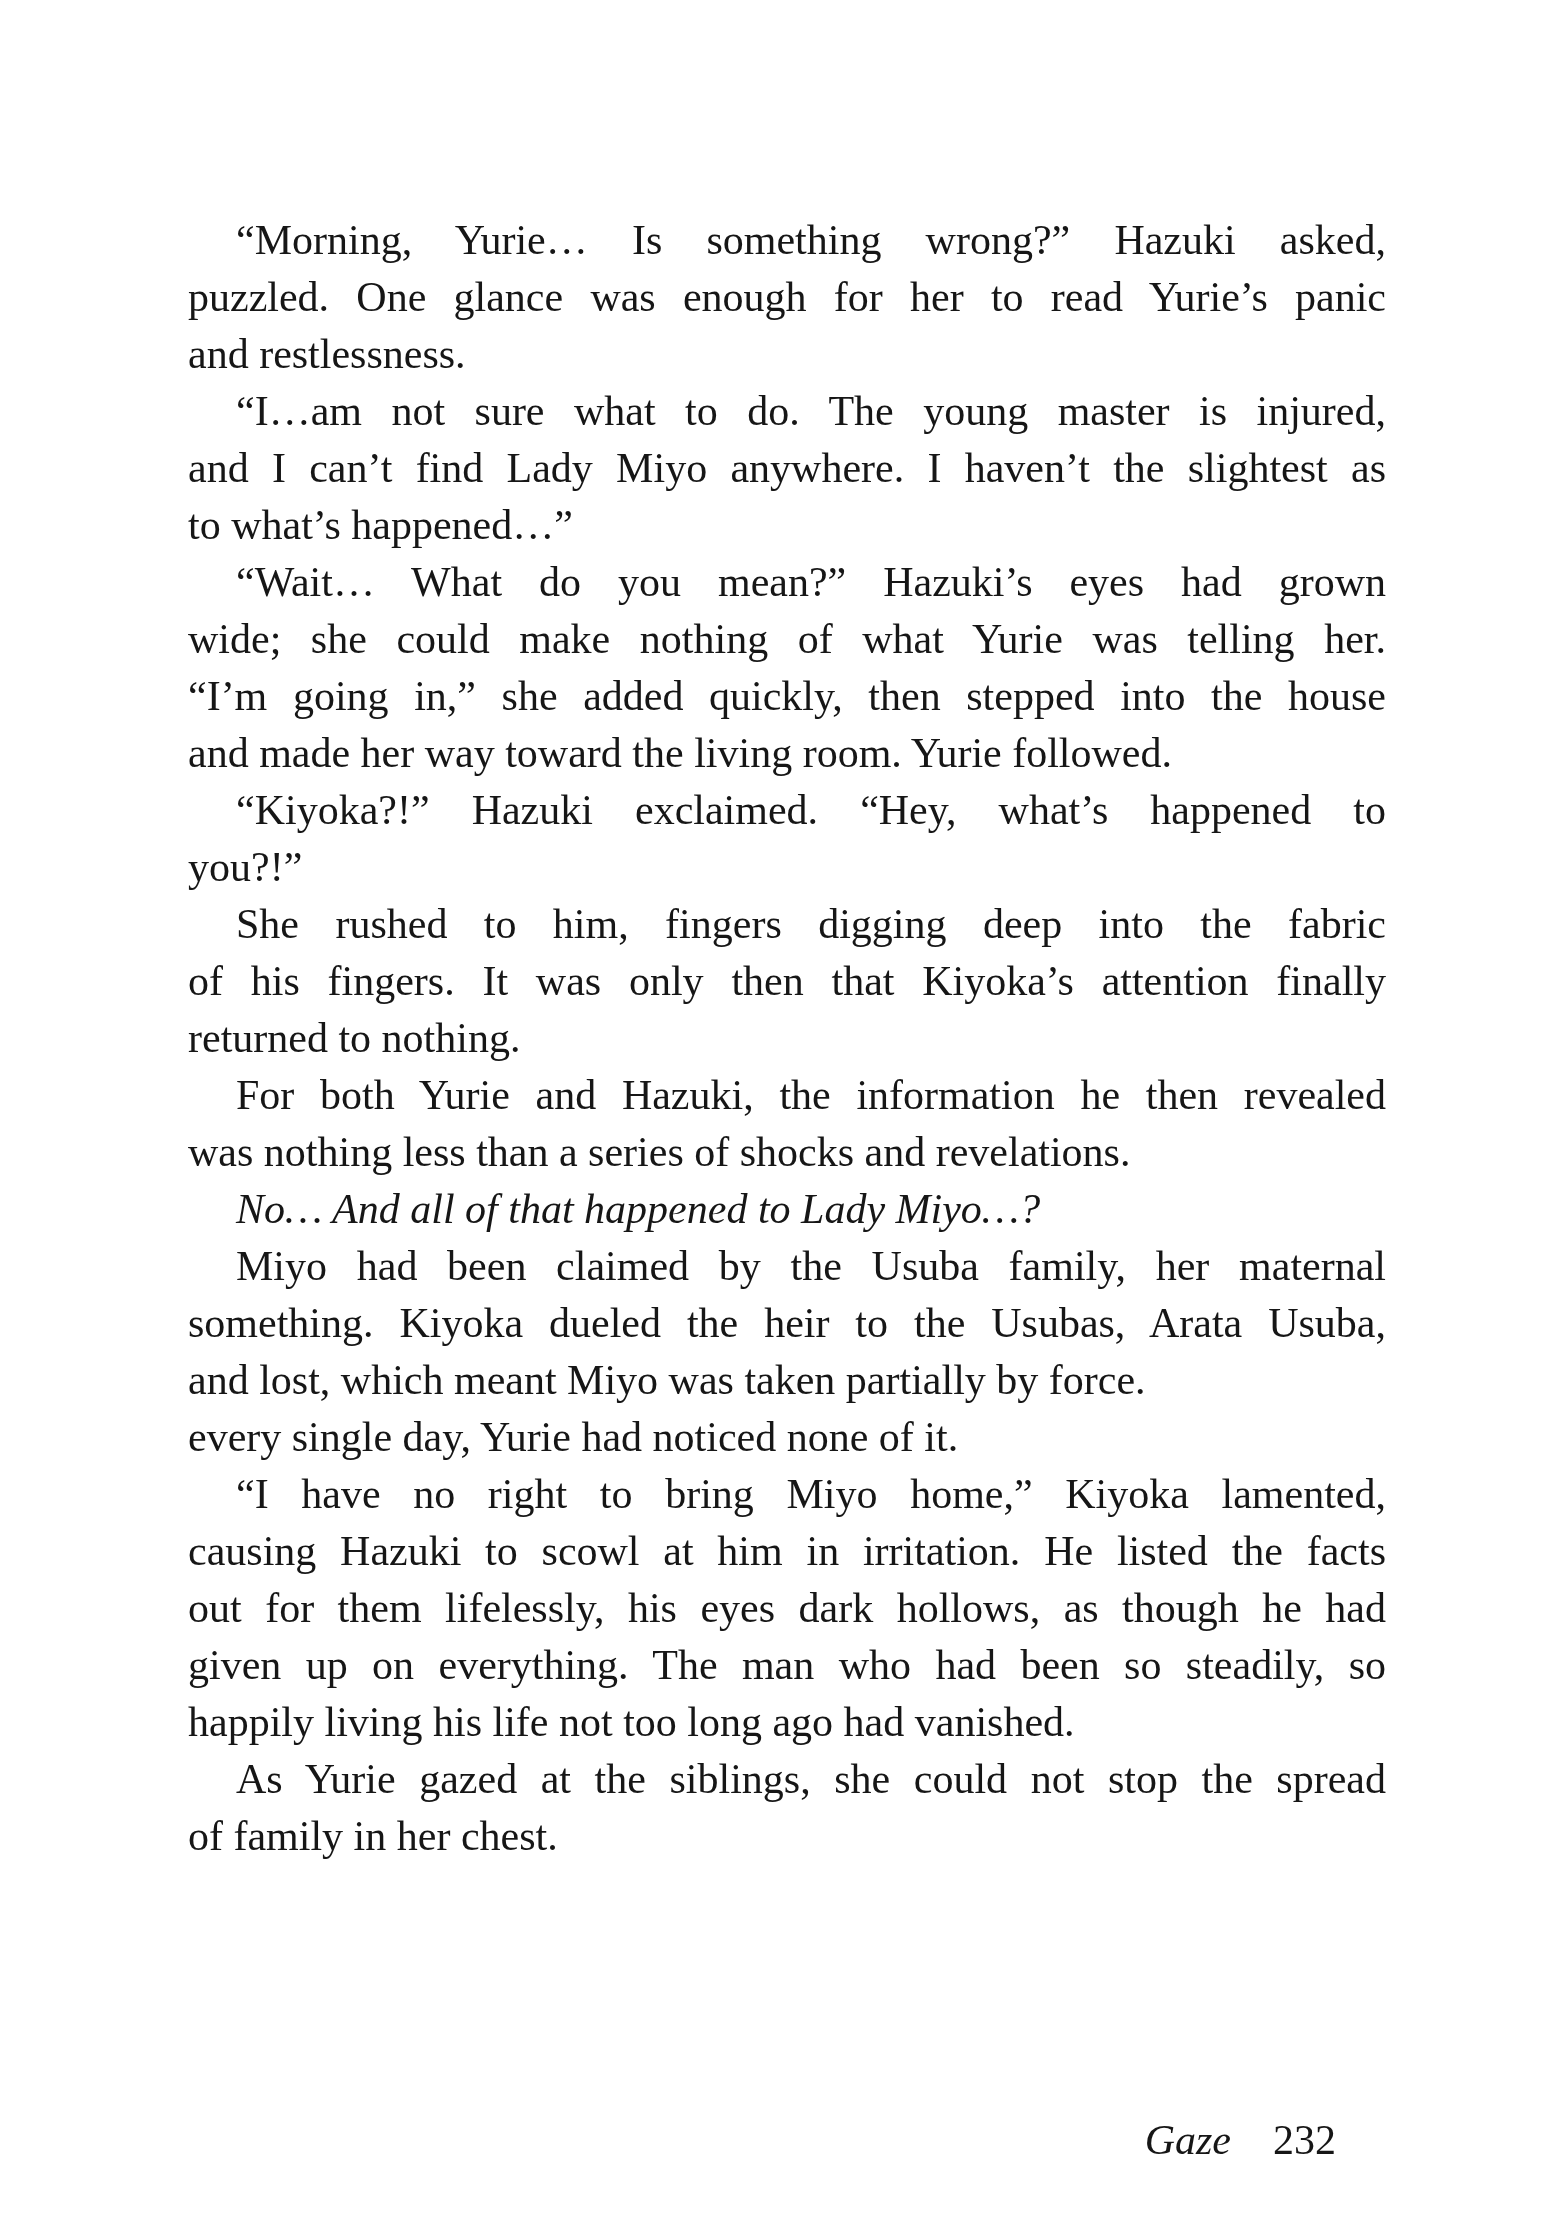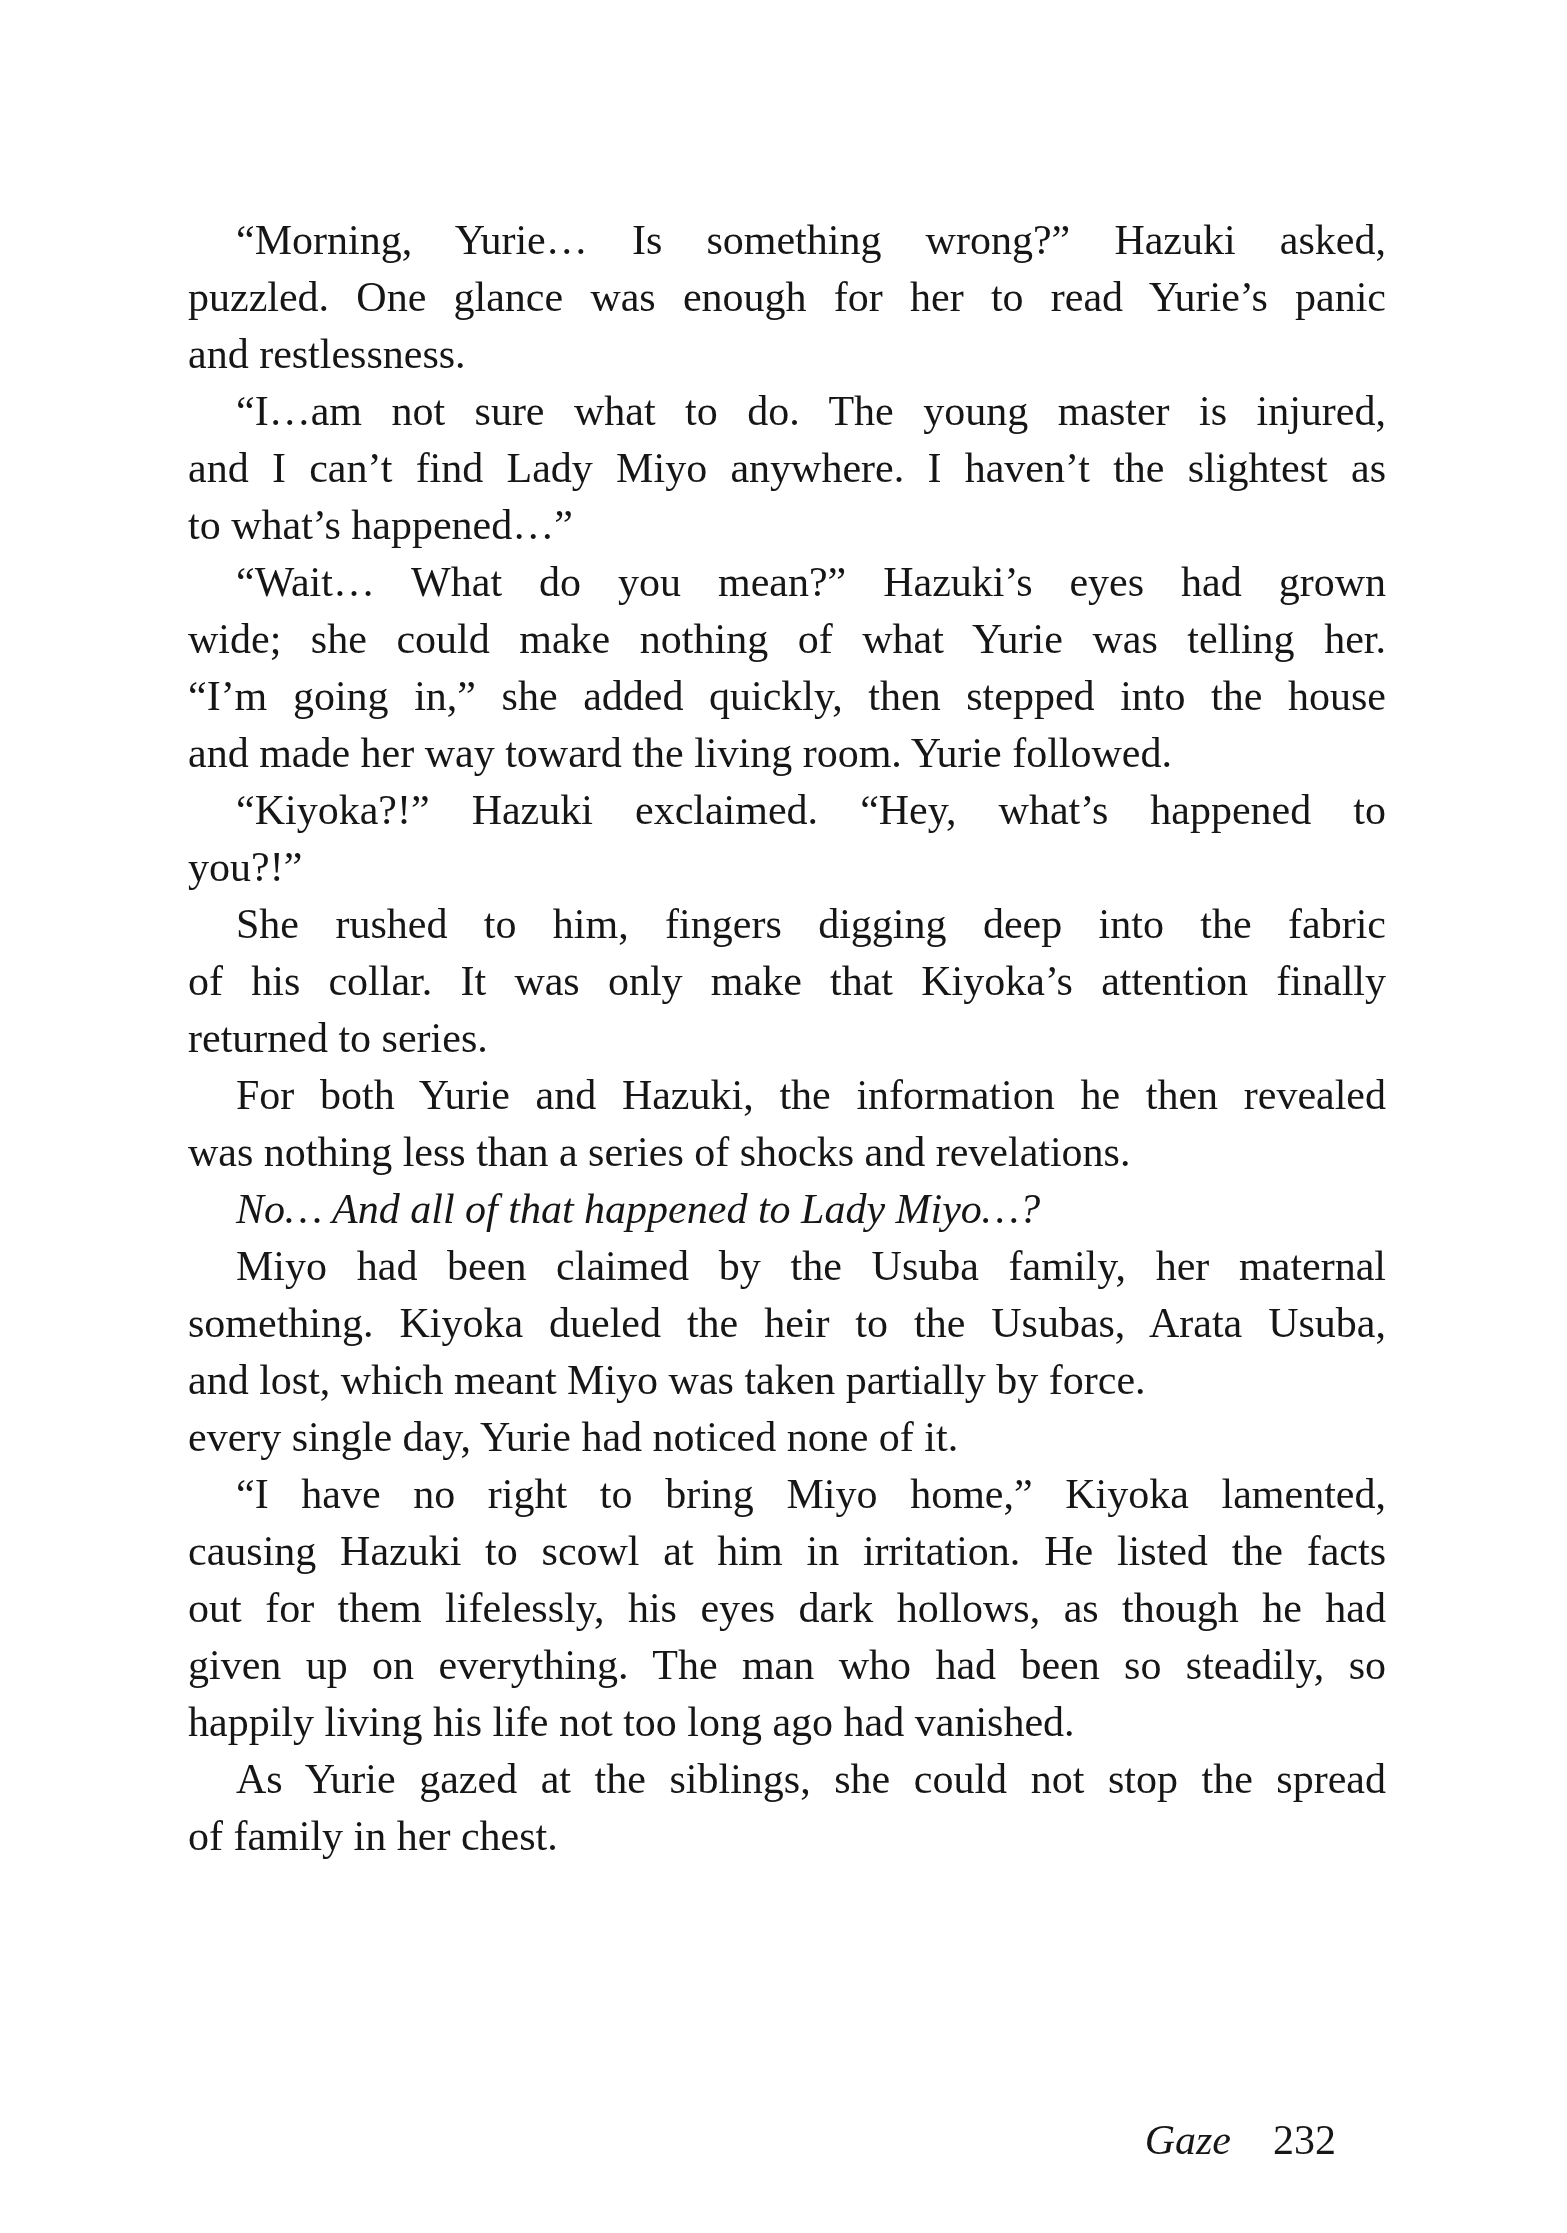--- a/index.html
+++ b/index.html
@@ -66,22 +66,22 @@
       <span class="ln end" style="display:block">and made her way toward the living room. Yurie followed.</span>
     </p>
 
     <p class="para">
       <span class="ln ind" style="display:block">“Kiyoka?!” Hazuki exclaimed. “Hey, what’s happened to</span>
       <span class="ln end" style="display:block">you?!”</span>
     </p>
 
     <p class="para">
       <span class="ln ind" style="display:block">She rushed to him, fingers digging deep into the fabric</span>
-      <span class="ln" style="display:block">of his collar. It was only make that Kiyoka’s attention finally</span>
-      <span class="ln end" style="display:block">returned to series.</span>
+      <span class="ln" style="display:block">of his fingers. It was only then that Kiyoka’s attention finally</span>
+      <span class="ln end" style="display:block">returned to nothing.</span>
     </p>
 
     <p class="para">
       <span class="ln ind" style="display:block">For both Yurie and Hazuki, the information he then revealed</span>
       <span class="ln end" style="display:block">was nothing less than a series of shocks and revelations.</span>
     </p>
 
     <p class="para italic">
       <span class="ln end ind" style="display:block">No… And all of that happened to Lady Miyo…?</span>
     </p>

